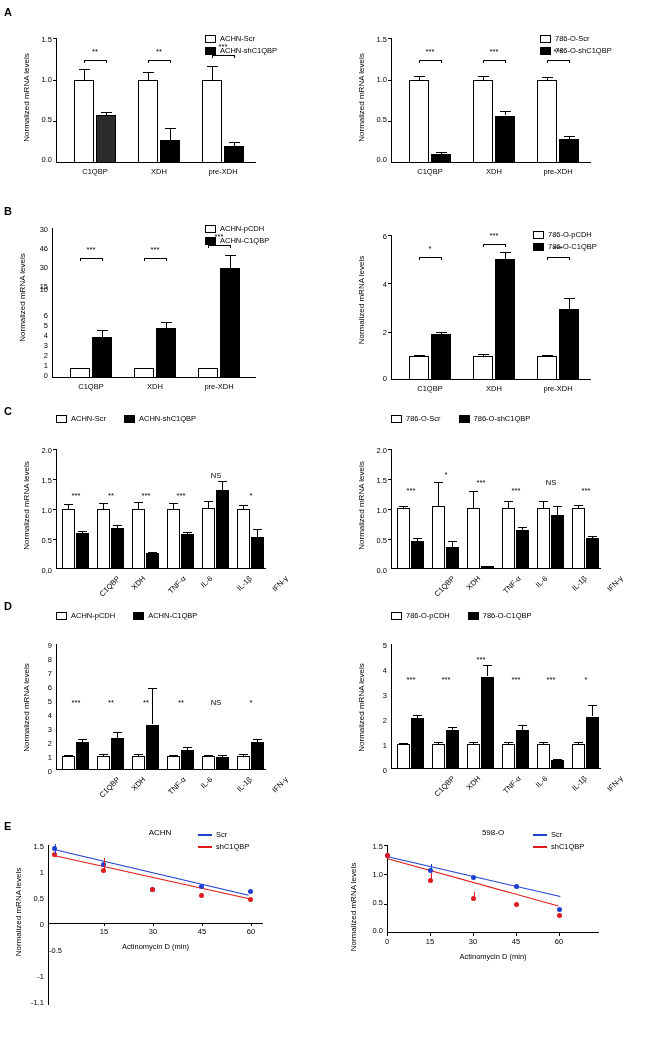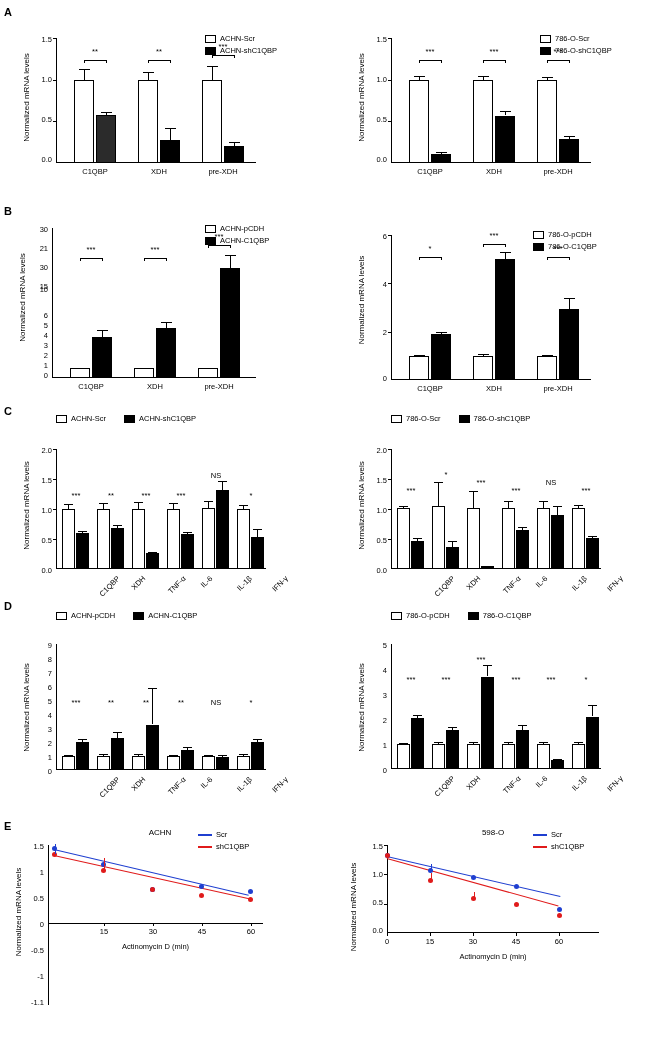--- a/index.html
+++ b/index.html
@@ -159,21 +159,21 @@
     <div class="legend-row">
         <span class="swatch filled"></span>
         <span>786-O-shC1QBP</span>
       </div>
   </div>
 </div>
 
 <div class="chart" style="left:0px;top:210px;width:330px;height:190px;">
   <div class="ylab" style="left:18px;top:150px;width:125px;">Normalized mRNA levels</div>
   <div class="ytick" style="left:24px;top:15px;">30</div>
-  <div class="ytick" style="left:24px;top:34px;">21</div>
+  <div class="ytick" style="left:24px;top:34px;">46</div>
   <div class="ytick" style="left:24px;top:53px;">30</div>
   <div class="ytick" style="left:24px;top:72px;">15</div>
   <div class="ytick" style="left:24px;top:75px;">10</div>
   <div class="ytick" style="left:24px;top:101px;">6</div>
   <div class="ytick" style="left:24px;top:111px;">5</div>
   <div class="ytick" style="left:24px;top:121px;">4</div>
   <div class="ytick" style="left:24px;top:131px;">3</div>
   <div class="ytick" style="left:24px;top:141px;">2</div>
   <div class="ytick" style="left:24px;top:151px;">1</div>
   <div class="ytick" style="left:24px;top:161px;">0</div>
@@ -598,21 +598,21 @@
   </div>
 </div>
 
 <div class="chart" style="left:0px;top:822px;width:330px;height:240px;">
   <div class="title" style="left:120px;top:6px;width:80px;">ACHN</div>
   <div class="ylab" style="left:14px;top:165px;width:150px;">Normalized mRNA levels</div>
   <div class="ytick" style="left:20px;top:20px;">1.5</div>
   <div class="ytick" style="left:20px;top:46px;">1</div>
   <div class="ytick" style="left:20px;top:72px;">0.5</div>
   <div class="ytick" style="left:20px;top:98px;">0</div>
-  <div class="ytick" style="left:20px;top:124px;">-0.5</div>
+  <div class="ytick" style="left:20px;top:124px;padding-left:18px;">-0.5</div>
   <div class="ytick" style="left:20px;top:150px;">-1</div>
   <div class="ytick" style="left:20px;top:176px;">-1.1</div>
 
   <div style="position:absolute;left:48px;top:23px;width:1px;height:160px;background:#000;"></div>
   <div style="position:absolute;left:48px;top:101px;width:215px;height:1px;background:#000;"></div>
 
   <div class="xtickmark" style="left:104px;top:101px;"></div>
   <div class="xtickmark" style="left:153px;top:101px;"></div>
   <div class="xtickmark" style="left:202px;top:101px;"></div>
   <div class="xtickmark" style="left:251px;top:101px;"></div>

